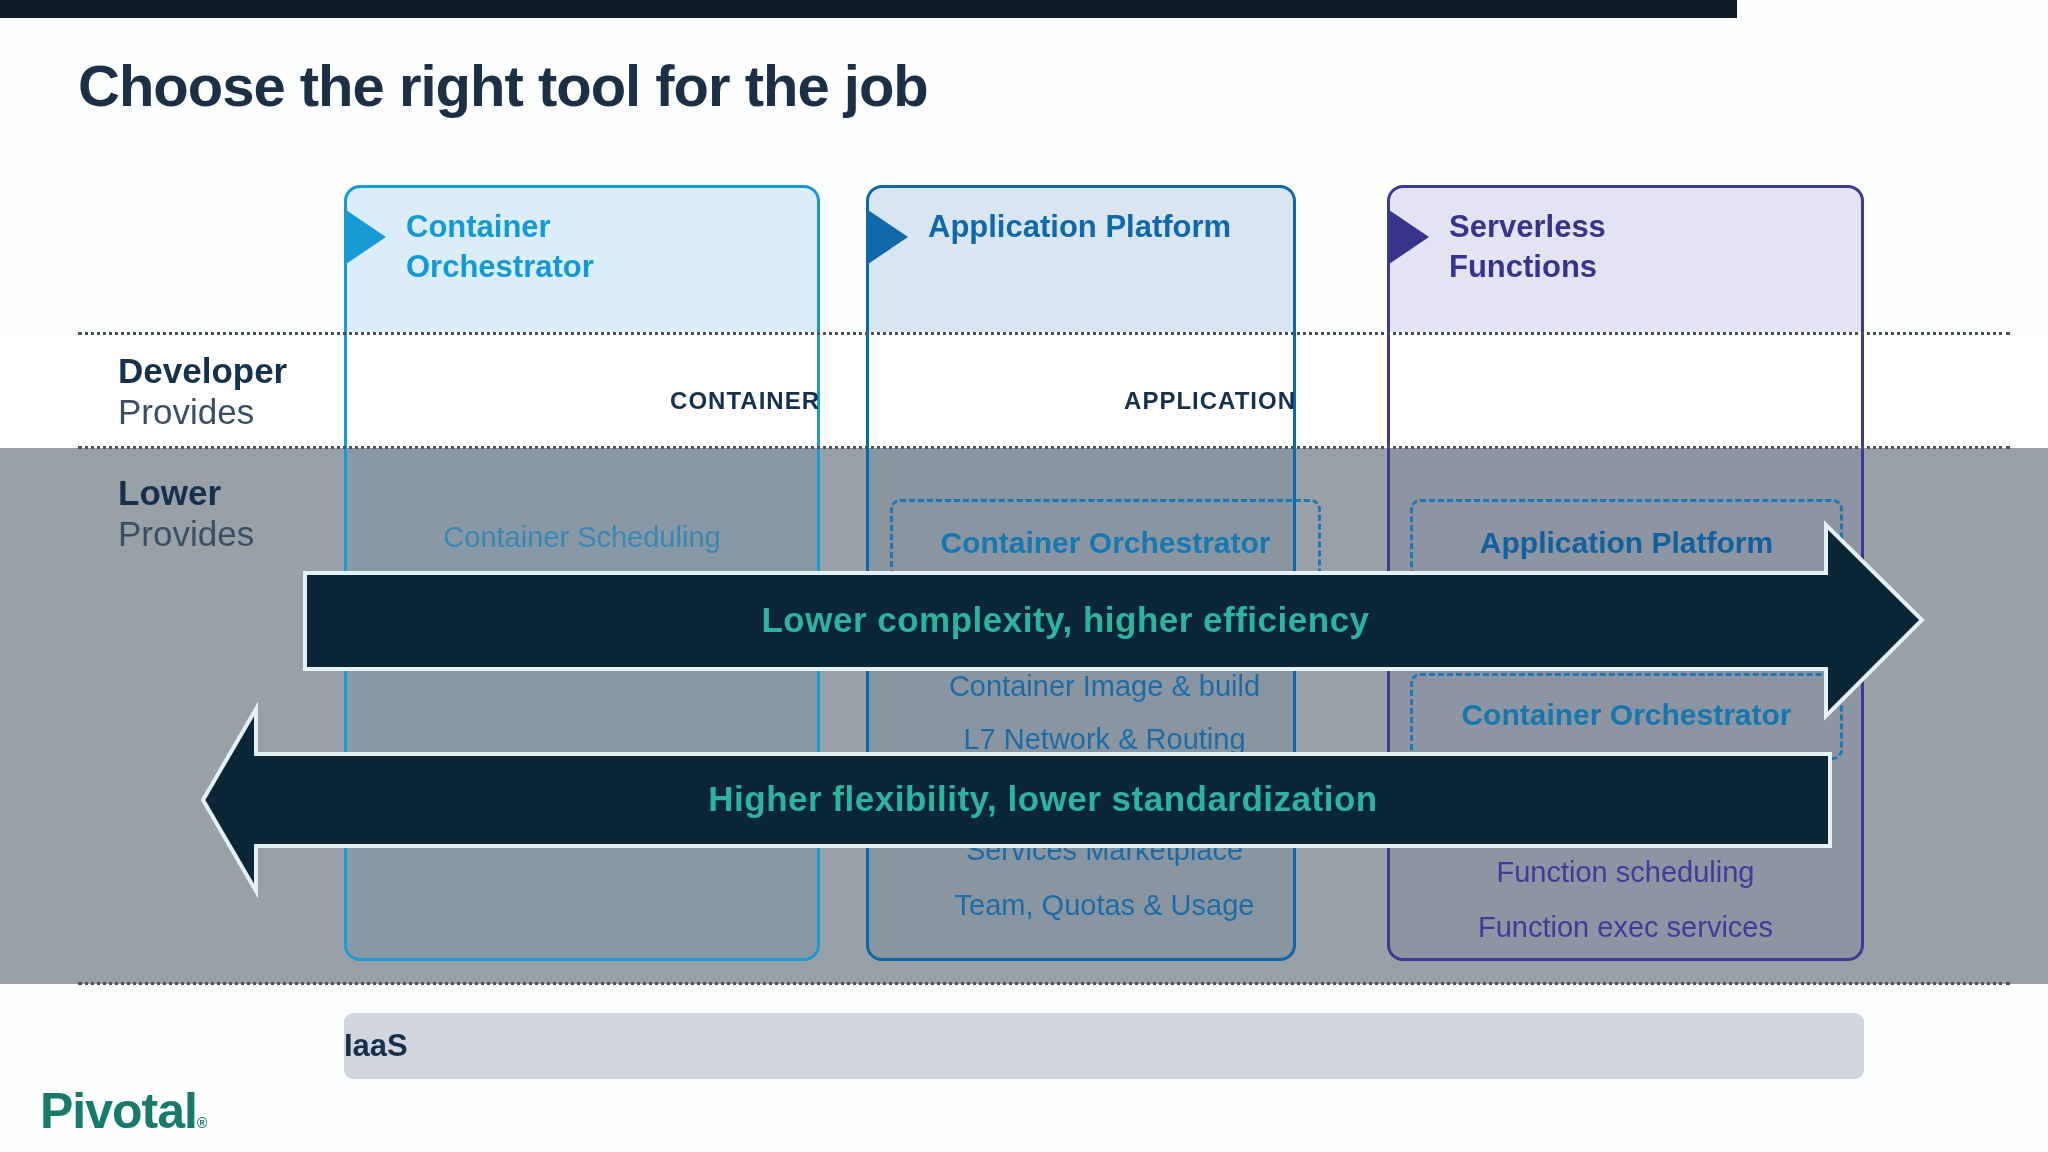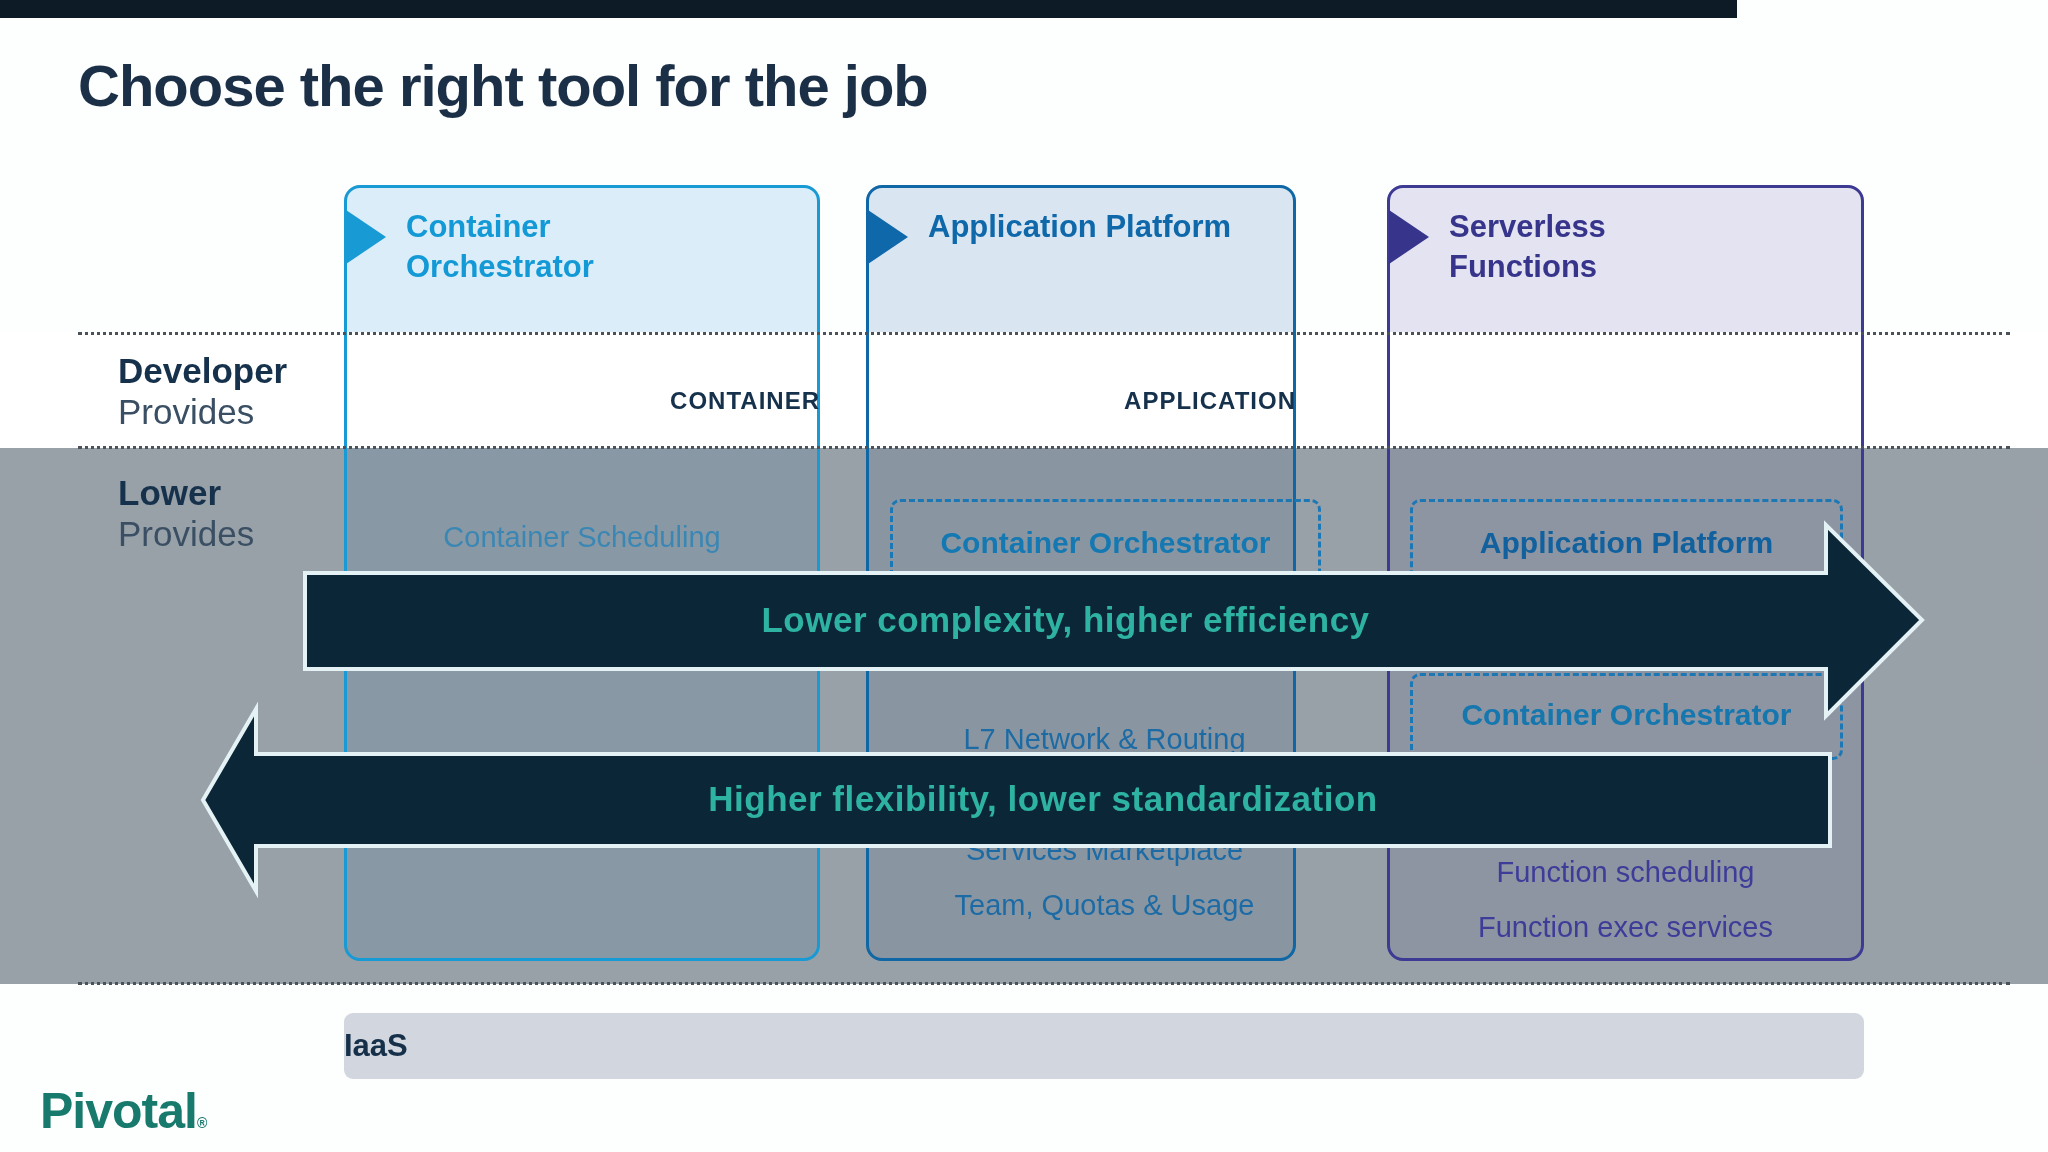--- a/index.html
+++ b/index.html
@@ -123,20 +123,21 @@
     <div class="l">Provides</div>
   </div>
 
   <div class="devval c1">CONTAINER</div>
   <div class="devval c2">APPLICATION</div>
 
   <div class="item it-c1 y517">Container Scheduling</div>
   <div class="item it-c1 y577">Primitives for Network</div>
 
   <div class="badge badge-c2a">Container Orchestrator</div>
+  <div class="item it-c2 y686">Container Image &amp; build</div>
   <div class="item it-c2 y739">L7 Network &amp; Routing</div>
   <div class="item it-c2 y850">Services Marketplace</div>
   <div class="item it-c2 y905">Team, Quotas &amp; Usage</div>
 
   <div class="badge badge-c3a">Application Platform</div>
   <div class="badge badge-c3b">Container Orchestrator</div>
   <div class="item it-c3 y927">Function exec services</div>
   <div class="item it-c3 y872">Function scheduling</div>
 
   <svg class="arrowsvg" viewBox="0 0 2048 1152" xmlns="http://www.w3.org/2000/svg">

